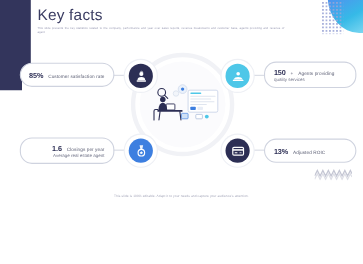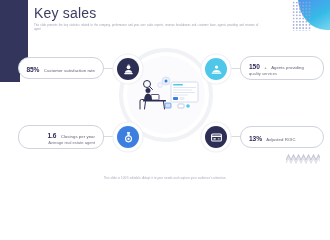--- a/index.html
+++ b/index.html
@@ -225,21 +225,21 @@
 
   <div class="corner-blob"></div>
   <div class="corner-dots"></div>
 
   <svg class="wave-mark" viewBox="0 0 68 24" preserveAspectRatio="none">
     <polyline points="0,16 5,6 10,16 15,6 20,16 25,6 30,16 35,6 40,16 45,6 50,16 55,6 60,16 65,6 68,12" fill="none" stroke="#9fa2b8" stroke-width="2.4"></polyline>
     <polyline points="0,22 5,12 10,22 15,12 20,22 25,12 30,22 35,12 40,22 45,12 50,22 55,12 60,22 65,12 68,18" fill="none" stroke="#c7c9d6" stroke-width="2.2"></polyline>
   </svg>
 
   <div class="header">
-    <h1 class="title">Key sales</h1>
+    <h1 class="title">Key facts</h1>
     <p class="subtitle">This slide presents the key statistics related to the company, performance and year over sales reports, revenue breakdowns and customer base, agents providing and revenue of agent</p>
   </div>
 
   <div class="orbit-inner"></div>
   <div class="orbit"></div>
 
   <svg class="illustration" viewBox="0 0 140 92">
 
     <rect x="78" y="20" width="54" height="40" rx="3" fill="#ffffff" stroke="#c9d4e8" stroke-width="1.6"></rect>
     <rect x="82" y="24" width="20" height="3" rx="1.5" fill="#4ec7e8"></rect>

